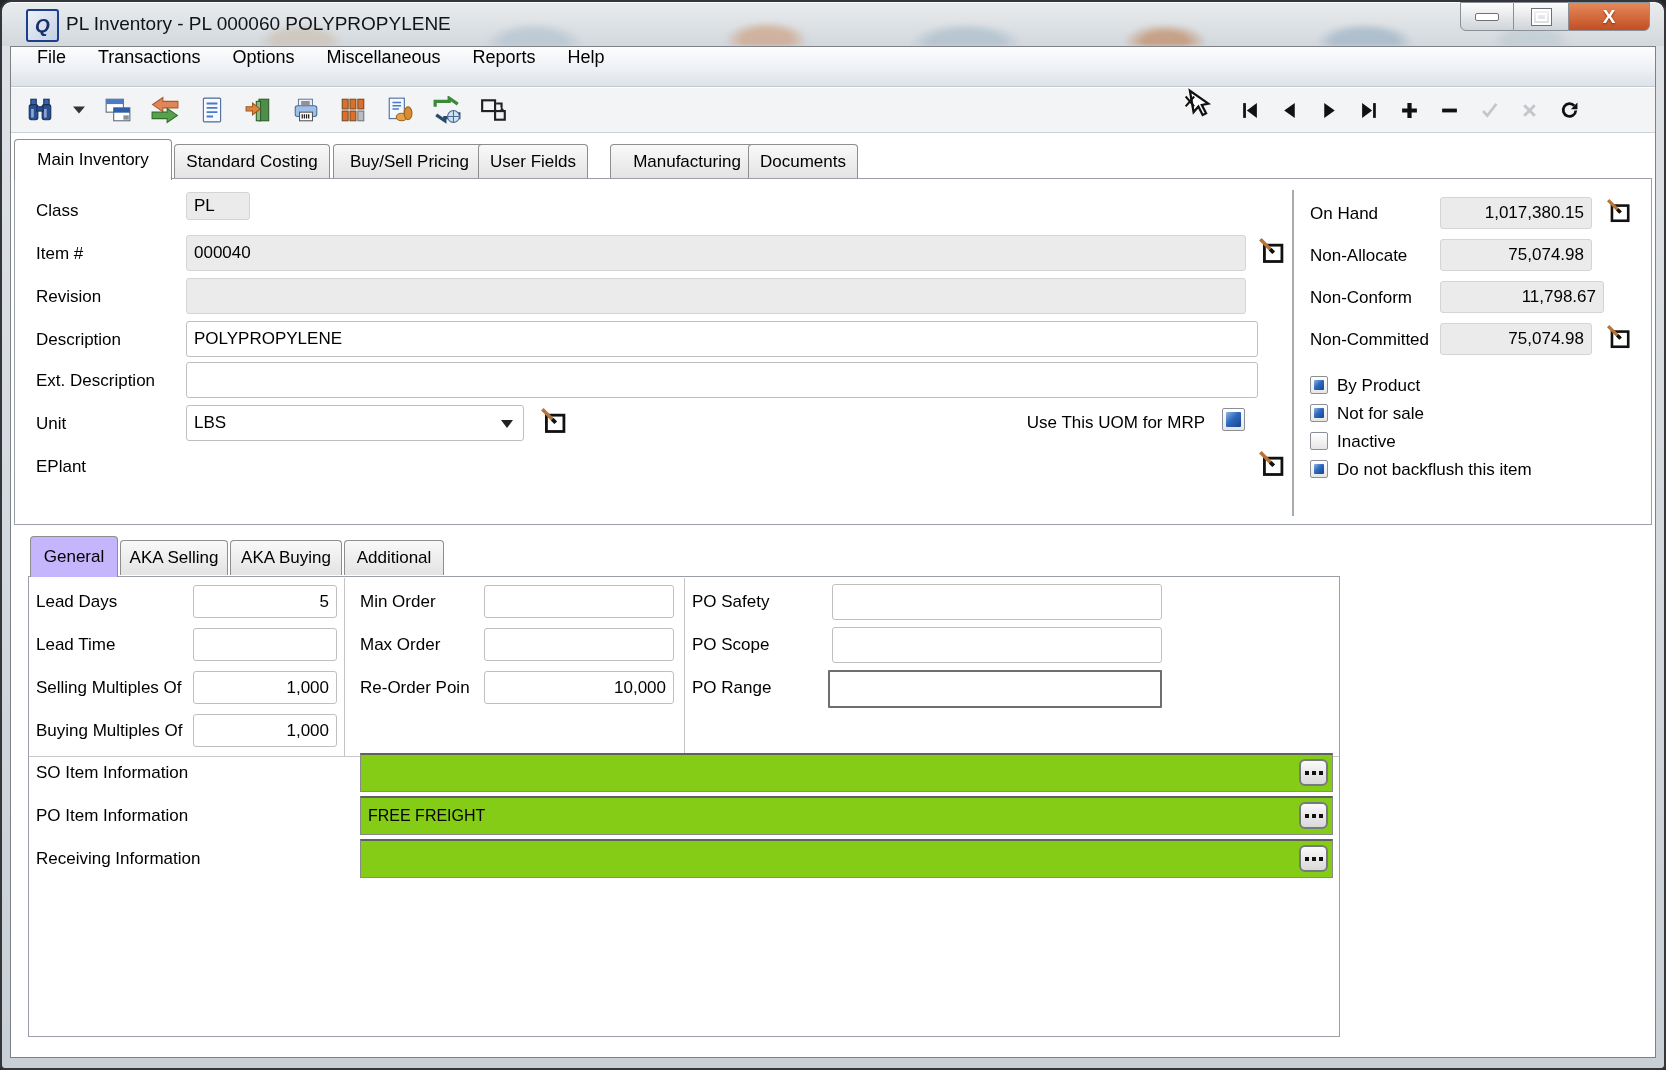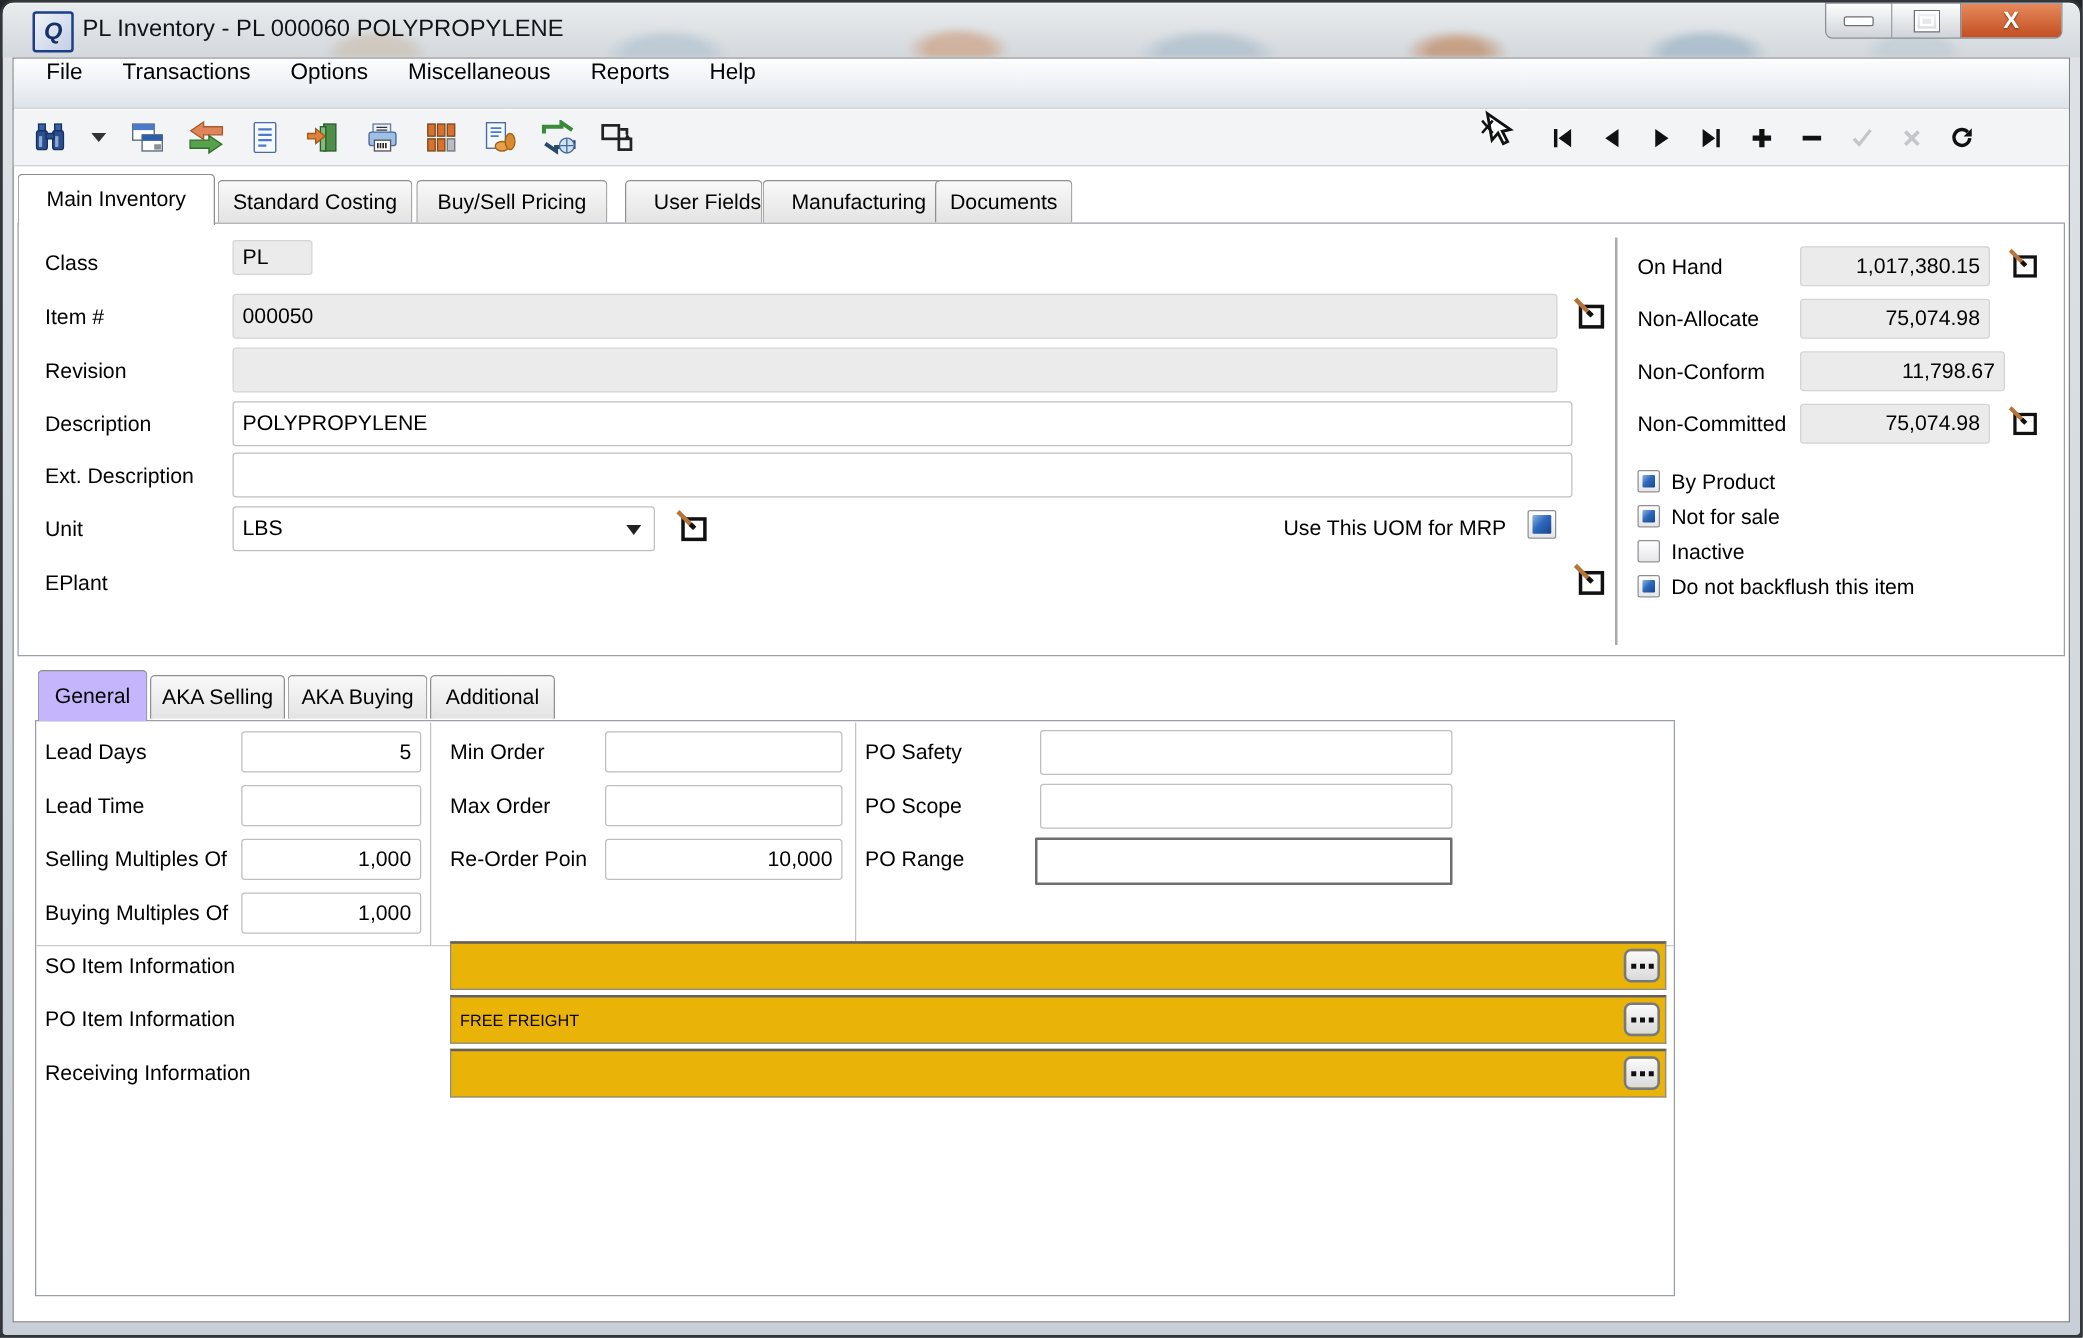--- a/index.html
+++ b/index.html
@@ -55,22 +55,22 @@
     display:flex;align-items:center;justify-content:center;font-size:17px;}
   .subtab.active{top:536px;height:41px;background:#c4b5fd;z-index:4;}
   
   .groupbox{position:absolute;border:1px solid #9aa0a5;background:#fff;z-index:1;box-sizing:border-box;}
   .lbl{position:absolute;font-size:17px;white-space:nowrap;z-index:3;}
   .field{position:absolute;z-index:3;background:#fff;border:1px solid #bfbfbf;border-radius:3px;box-sizing:border-box;
     font-size:17px;display:flex;align-items:center;padding:0 7px;overflow:hidden;white-space:nowrap;}
   .field.ro{background:#ebebeb;border-color:#d4d4d4;}
   .field.num{justify-content:flex-end;}
   .field.sunken{border:2px solid #6e6e6e;border-radius:1px;}
-  .memo{position:absolute;z-index:3;background:#eab308;border:1px solid #8a8a8a;border-top:2px solid #606060;box-sizing:border-box;
-    font-size:13px;display:flex;align-items:center;padding:0 7px;overflow:hidden;white-space:nowrap;}
+  .memo{position:absolute;z-index:3;background:#84cc16;border:1px solid #8a8a8a;border-top:2px solid #606060;box-sizing:border-box;
+    font-size:16px;display:flex;align-items:center;padding:0 7px;overflow:hidden;white-space:nowrap;}
   .combo-caret{position:absolute;right:10px;top:14px;width:0;height:0;border-left:6px solid transparent;border-right:6px solid transparent;border-top:8px solid #222;}
   .vline{position:absolute;background:#a7abaf;z-index:2;}
   .hline{position:absolute;background:#c9c9c9;z-index:2;}
   .editicon{position:absolute;z-index:3;}
   .dots-btn{position:absolute;z-index:4;background:linear-gradient(#fafafa,#d9d9d9);border:2px solid #767a7e;border-radius:6px;
     display:flex;align-items:center;justify-content:center;gap:3px;box-sizing:border-box;}
   .dots-btn i{width:4px;height:4px;background:#111;display:block;}
   
   .cb{position:absolute;z-index:3;width:18px;height:18px;border:1px solid #8b9097;border-radius:2px;
     background:linear-gradient(#fff,#e6e6e6);box-sizing:border-box;}
@@ -260,37 +260,37 @@
 
   <div class="tab active" style="left:14px;width:158px;">
       <span>Main Inventory</span>
     </div>
   <div class="tab" style="left:174px;width:156px;">
       <span>Standard Costing</span>
     </div>
   <div class="tab" style="left:333px;width:153px;">
       <span>Buy/Sell Pricing</span>
     </div>
-  <div class="tab" style="left:500px;width:110px;justify-content:flex-end;">
+  <div class="tab" style="left:478px;width:110px;">
       <span>User Fields</span>
     </div>
   <div class="tab" style="left:610px;width:143px;padding-left:11px;">
       <span>Manufacturing</span>
     </div>
   <div class="tab" style="left:748px;width:110px;">
       <span>Documents</span>
     </div>
 
   <div class="groupbox" style="left:14px;top:178px;width:1638px;height:347px;"></div>
 
   <div class="lbl" style="left:36px;top:201px;">Class</div>
   <div class="field ro" style="left:186px;top:192px;width:64px;height:28px;">PL</div>
 
   <div class="lbl" style="left:36px;top:244px;">Item #</div>
-  <div class="field ro" style="left:186px;top:235px;width:1060px;height:36px;">000050</div>
+  <div class="field ro" style="left:186px;top:235px;width:1060px;height:36px;">000040</div>
   <span class="editicon" style="left:1258px;top:237px;">
     <svg width="28" height="28" viewBox="0 0 24 24">
         <rect x="5.5" y="7" width="15" height="14" fill="#fff" stroke="#111" stroke-width="2.4"></rect>
         <path d="M2 2l11 11" stroke="#b5743a" stroke-width="3"></path>
         <path d="M10.5 10.5L13.5 13.5" stroke="#111" stroke-width="3.2"></path>
       </svg>
   </span>
 
   <div class="lbl" style="left:36px;top:287px;">Revision</div>
   <div class="field ro" style="left:186px;top:278px;width:1060px;height:36px;"></div>

